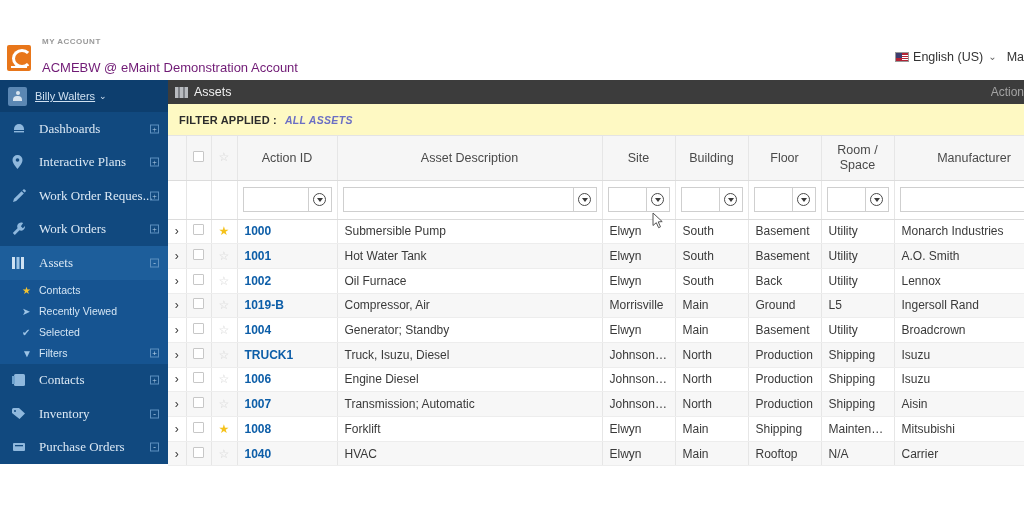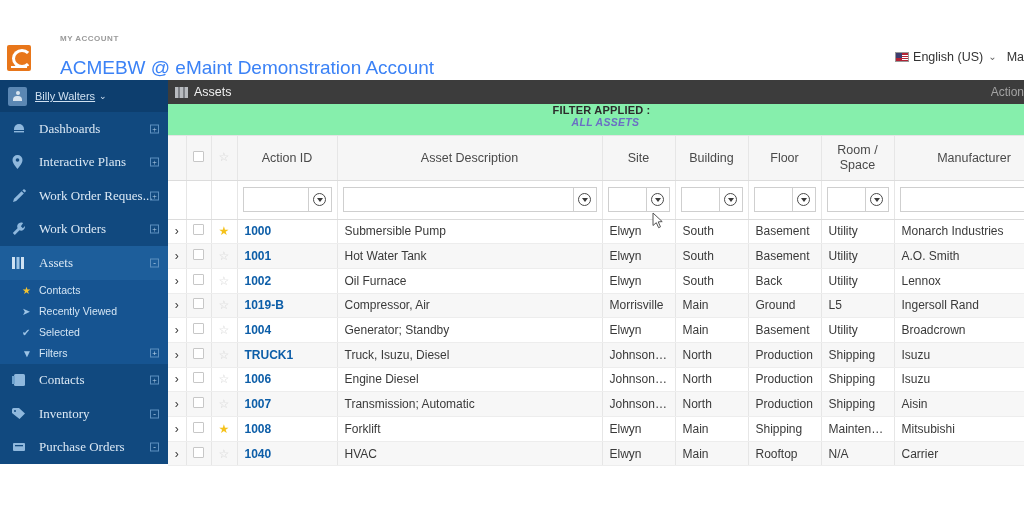--- a/index.html
+++ b/index.html
@@ -11,41 +11,41 @@
   }
   #app { position: relative; width: 1024px; height: 512px; }
 
   
   .top-strip { position:absolute; left:0; top:0; width:1024px; height:33px; background:#ffffff; }
 
   
   .account-bar {
     position:absolute; left:0; top:33px; width:1024px; height:47px;
     background:#ffffff;
-    display:flex; align-items:center;gap:18px;
+    display:flex; align-items:center;
   }
   .logo {
     width:24px; height:26px; margin-left:7px; margin-top:2px;
     background:#e8761a; border-radius:2px;
     position:relative; flex:0 0 auto;
   }
   .logo::before {
     content:""; position:absolute; left:5px; top:4px; width:14px; height:13px;
     border:3px solid #ffffff; border-radius:50%;
     border-right-color:transparent;
   }
   .logo::after {
     content:""; position:absolute; left:4px; bottom:3px; width:16px; height:2px;
     background:#ffffff;
   }
   .acct-text { margin-left:11px; line-height:1.05; }
   .acct-kicker {
     font-size:8px; font-weight:bold; color:#9a9a9a; letter-spacing:.5px;
   }
-  .acct-title { font-size:19px; color:#3b82f6; margin-top:14px; }
+  .acct-title { font-size:13px; color:#701a75; margin-top:14px; }
 
   .acct-right {
     margin-left:auto; display:flex; align-items:center; gap:10px;
     padding-right:0; font-size:12.5px; color:#333;
   }
   .flag {
     width:14px; height:10px; display:inline-block; position:relative;
     background:#b22234; border:1px solid #999; margin-right:4px; vertical-align:-1px;
   }
   .flag::before {
@@ -135,22 +135,22 @@
   .page-bar-ico {
     width:13px; height:11px; margin-right:6px; flex:0 0 auto;
     background:linear-gradient(90deg,#b9bcc0 0 3px,#7e8186 3px 5px,#b9bcc0 5px 8px,#7e8186 8px 10px,#b9bcc0 10px 13px);
   }
   .page-bar-right {
     margin-left:auto; font-size:12px; color:#a3a3a3; white-space:nowrap; overflow:hidden;
   }
 
   .filter-bar {
     height:32px; display:flex; align-items:center; padding-left:11px;
-    background:#86efac; border-bottom:1px solid #e4e4e4;
-    font-size:11px; font-weight:bold; color:#2c2c2c; letter-spacing:.2px;flex-direction:column;
+    background:#fef9c3; border-bottom:1px solid #e4e4e4;
+    font-size:11px; font-weight:bold; color:#2c2c2c; letter-spacing:.2px;
   }
   .filter-value {
     margin-left:8px; color:#6b6fc4; font-style:italic; font-weight:bold;
     font-size:10.5px; letter-spacing:.3px; cursor:pointer;
   }
 
   
   .grid { width:100%; border-collapse:collapse; table-layout:fixed; }
   .grid th, .grid td {
     border-right:1px solid #e6e6e6; border-bottom:1px solid #ededed;

